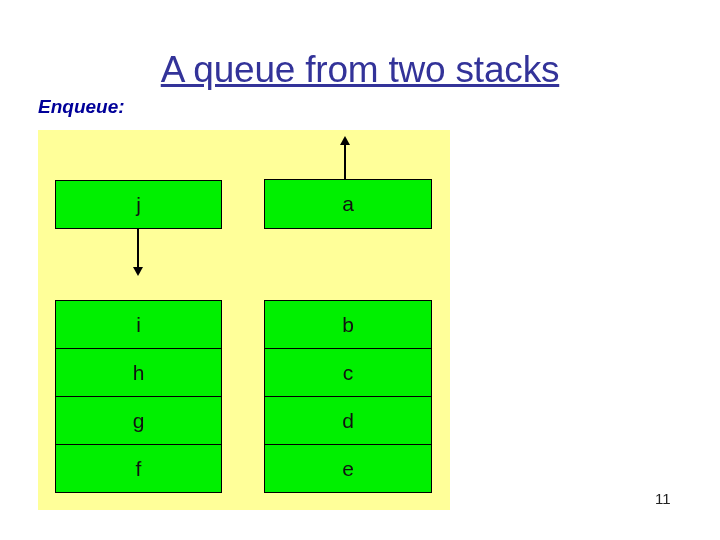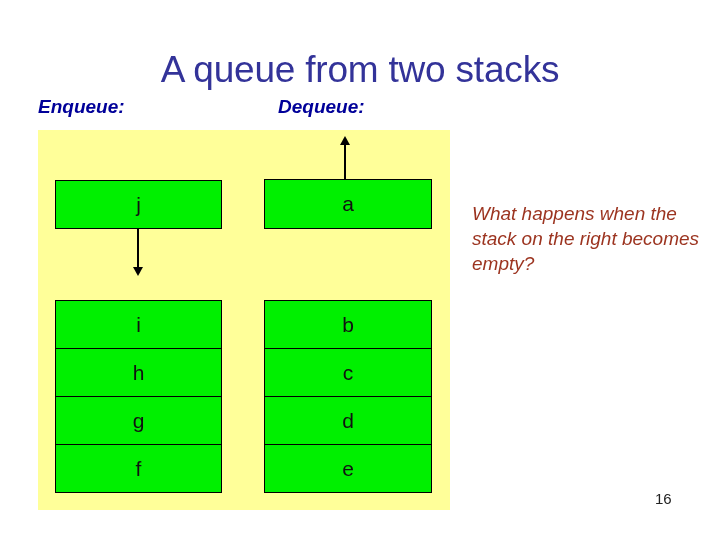--- a/index.html
+++ b/index.html
@@ -28,20 +28,21 @@
     left: 0;
     top: 50px;
     width: 720px;
     text-align: center;
     font-size: 37px;
     line-height: 40px;
     color: #333399;
     font-family: "Liberation Sans", sans-serif;
     white-space: nowrap;
     letter-spacing: -0.2px;
+    text-decoration: underline;
   }
 
   
   .col-heading {
     position: absolute;
     font-size: 19px;
     font-weight: bold;
     color: #000099;
     line-height: 22px;
     white-space: nowrap;
@@ -120,21 +121,20 @@
   }
 </style>
 </head>
 <body>
 
 <div id="slide">
 
   <div id="slide-title">A queue from two stacks</div>
 
   <div class="col-heading" id="enqueue-label">Enqueue:</div>
-  <div class="col-heading" id="dequeue-label">Dequeue:</div>
 
   <div id="yellow-panel"></div>
 
   <div class="stack-cell left-col" id="cell-left-top">j</div>
 
   <div class="stack-cell left-col" style="top:300px;height:49px;">i</div>
   <div class="stack-cell left-col" style="top:348px;height:49px;">h</div>
   <div class="stack-cell left-col" style="top:396px;height:49px;">g</div>
   <div class="stack-cell left-col" style="top:444px;height:49px;">f</div>
 
@@ -144,17 +144,16 @@
   <div class="stack-cell right-col" style="top:348px;height:49px;">c</div>
   <div class="stack-cell right-col" style="top:396px;height:49px;">d</div>
   <div class="stack-cell right-col" style="top:444px;height:49px;">e</div>
 
   <div class="arrow-line" id="arrow-up-line"></div>
   <div class="arrow-head" id="arrow-up-head"></div>
 
   <div class="arrow-line" id="arrow-down-line"></div>
   <div class="arrow-head" id="arrow-down-head"></div>
 
-  <div id="side-note">What happens when the stack on the right becomes empty?</div>
 
-  <div id="page-number">16</div>
+  <div id="page-number">11</div>
 
 </div>
 
 </body></html>

